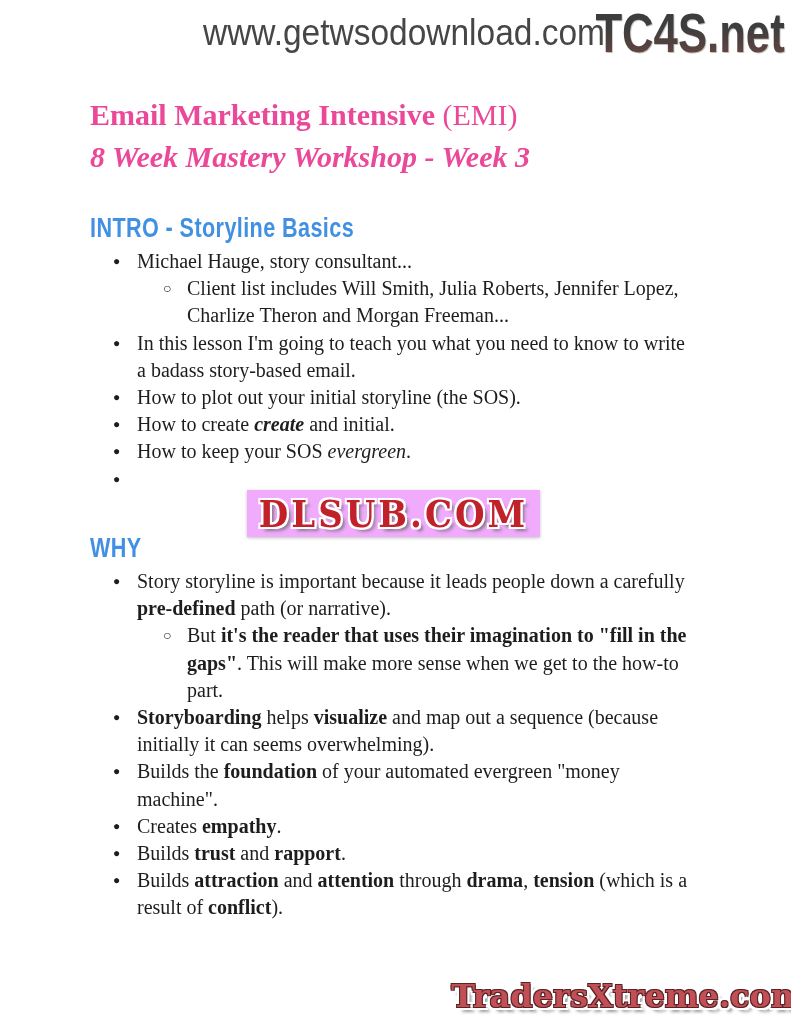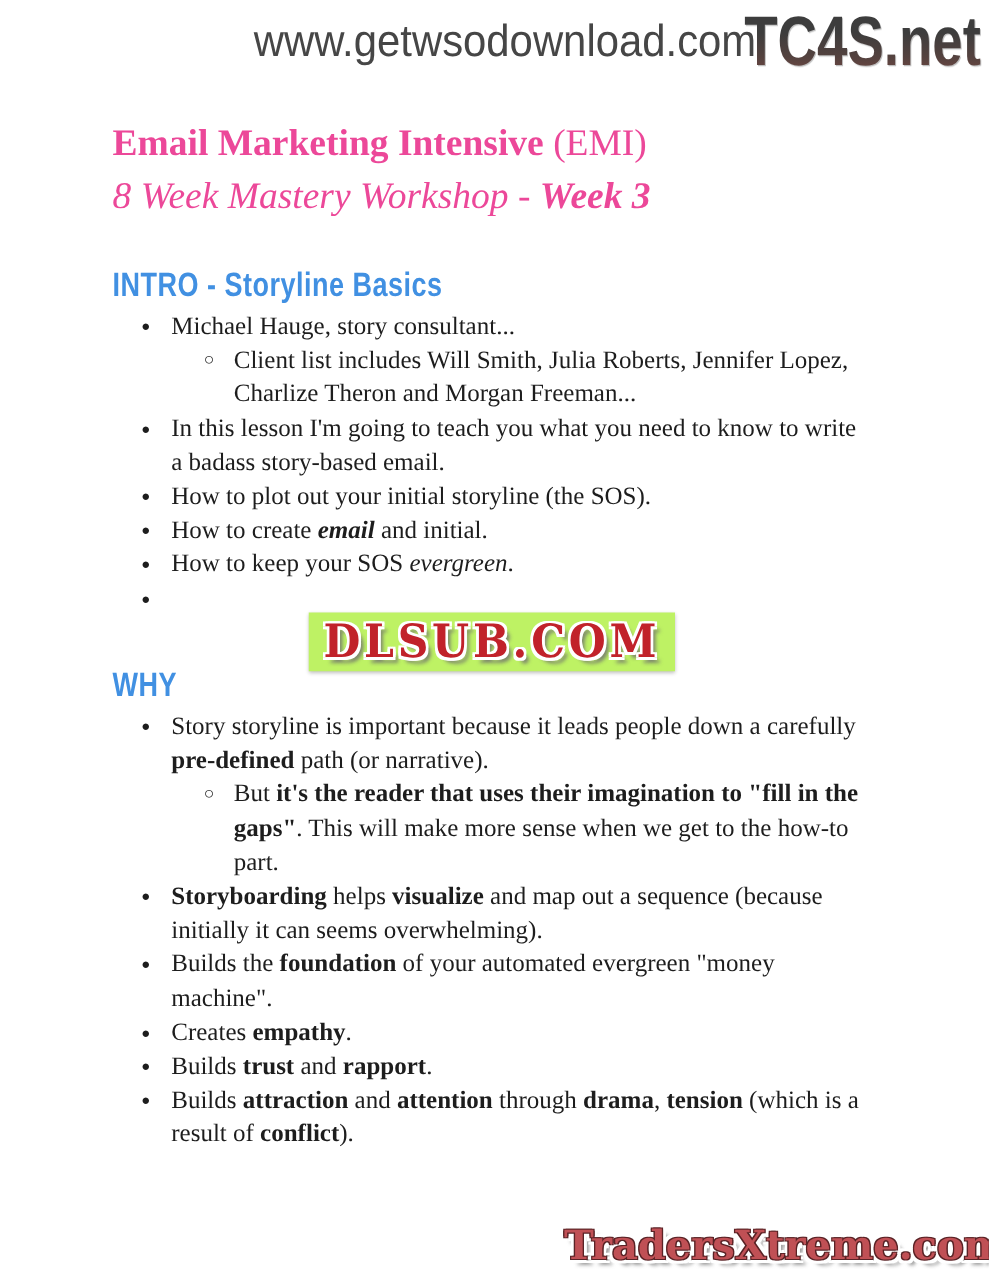--- a/index.html
+++ b/index.html
@@ -28,21 +28,21 @@
     white-space:nowrap;
     background:linear-gradient(180deg,#3d3d3d 40%,#54423f 70%,#7c4a43 100%);
     -webkit-background-clip:text; background-clip:text;
     color:transparent;
     filter:drop-shadow(1px 1px 0 rgba(0,0,0,0.25));
   }
 
   
   .title { position:absolute; left:90px; top:94px; font-size:30px; line-height:42px; color:#ec4899; white-space:nowrap; }
   .title .b  { font-weight:700; }
-  .title .it { font-style:italic; }
+  .title .it { font-style:italic;font-weight:bold; }
   .title .bit{ font-weight:700; font-style:italic; }
 
   
   .section { position:absolute; left:90px; width:640px; }
   .section-intro { top:212px; }
   .section-why   { top:532px; }
   .sec-heading {
     font-family:"Liberation Sans", sans-serif;
     font-weight:700; font-size:27px; line-height:32px;
     color:#4190e2;
@@ -62,21 +62,21 @@
   .txt { font-size:20px; line-height:27.2px; }
   .l1 .txt { width:556px; }
   .l2 .txt { width:520px; }
   .txt .b { font-weight:700; }
   .txt .i { font-style:italic; }
 
   
   .wm-mid {
     position:absolute; left:247px; top:490px; width:293px; height:47px;
     display:flex; align-items:center; justify-content:center;
-    background:#bef264;
+    background:#f0abfc;
     box-shadow:0 1px 3px rgba(0,0,0,0.25);
   }
   .wm-mid .wm-text {
     font-family:"DejaVu Serif", serif;
     font-weight:700; font-size:34px; letter-spacing:3px;
     color:#c1222a;
     transform:scaleY(1.08);
     text-shadow:
       -2px 0 0 #ffffff, 2px 0 0 #ffffff, 0 -2px 0 #ffffff, 0 2px 0 #ffffff,
       -2px -2px 0 #ffffff, 2px -2px 0 #ffffff, -2px 2px 0 #ffffff, 2px 2px 0 #ffffff,
@@ -125,21 +125,21 @@
     <div class="item l1">
       <span class="marker">●</span>
       <span class="txt"><span>In this lesson I'm going to teach you what you need to know to write a badass story-based email.</span></span>
     </div>
     <div class="item l1">
       <span class="marker">●</span>
       <span class="txt"><span>How to plot out your initial storyline (the SOS).</span></span>
     </div>
     <div class="item l1">
       <span class="marker">●</span>
-      <span class="txt"><span>How to create </span><span class="b i">email</span><span> and initial.</span></span>
+      <span class="txt"><span>How to create </span><span class="b i">create</span><span> and initial.</span></span>
     </div>
     <div class="item l1">
       <span class="marker">●</span>
       <span class="txt"><span>How to keep your SOS </span><span class="i">evergreen</span><span>.</span></span>
     </div>
     <div class="item l1">
       <span class="marker">●</span>
     </div>
   </div>
 

